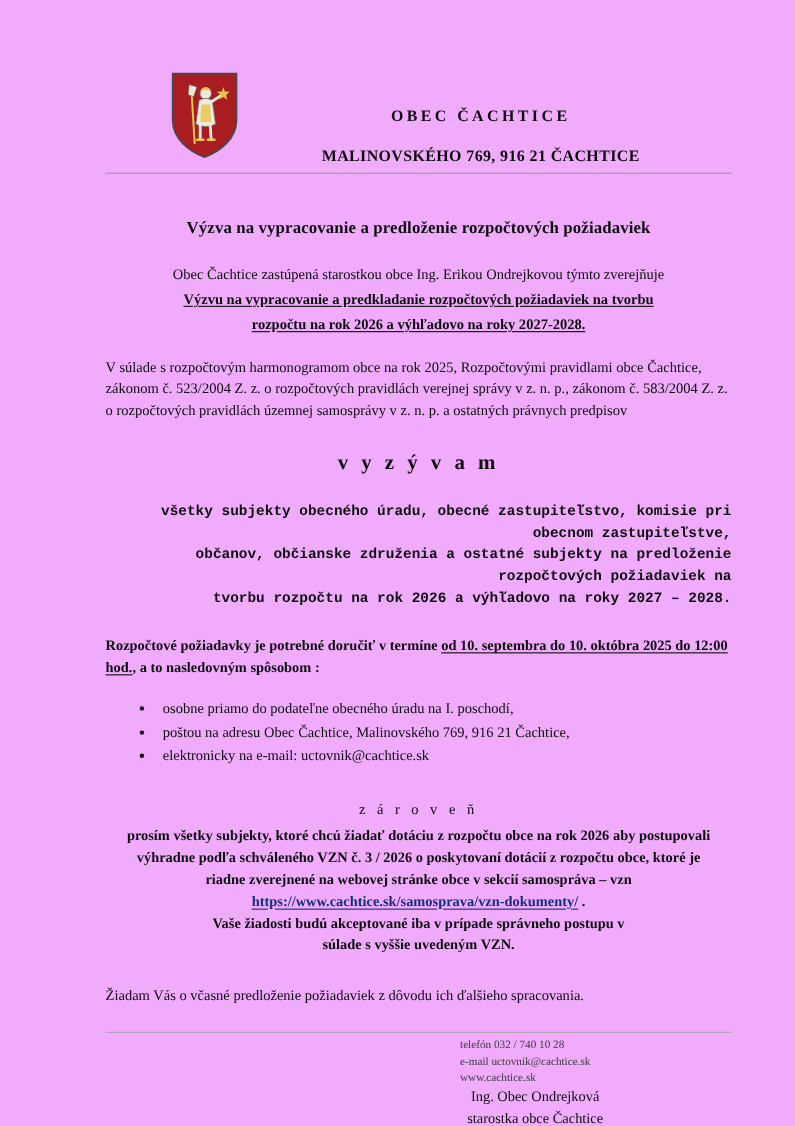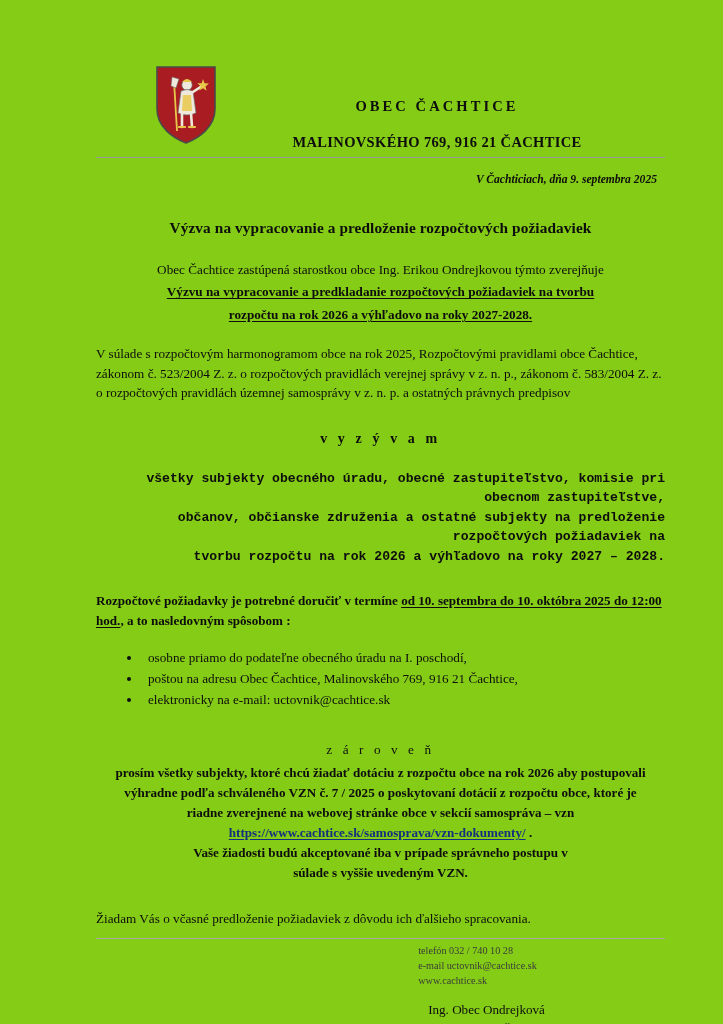--- a/index.html
+++ b/index.html
@@ -13,21 +13,21 @@
     height: 1024px;
     position: relative;
     font-family: "Liberation Serif", "DejaVu Serif", serif;
     color: #0d0d0d;
     overflow: hidden;
   }
 
   .page {
     position: absolute;
     inset: 0;
-    background: #84cc16;
+    background: #f0abfc;
   }
 
   
   .letterhead {
     position: absolute;
     left: 0;
     right: 0;
     top: 62px;
     height: 95px;
   }
@@ -127,21 +127,21 @@
     margin-top: 19px;
     text-align: left;
     line-height: 1.48;
   }
 
   .callword {
     text-align: center;
     font-weight: bold;
     letter-spacing: 3.6px;
     margin-top: 26px;
-    font-size: 14px;
+    font-size: 19px;
   }
 
   .addressees {
     margin-top: 20px;
     text-align: right;
     font-weight: bold;
     line-height: 1.5;
     font-size: 13.1px;
     font-family: Liberation Mono, monospace;
   }
@@ -250,21 +250,20 @@
     <div class="org-block">
       <div class="org-name">OBEC ČACHTICE</div>
       <div class="org-addr">MALINOVSKÉHO 769,  916 21 ČACHTICE</div>
     </div>
   </div>
 
   <div class="rule rule-top"></div>
 
   <div class="content">
 
-    <p class="dateline">V Čachticiach, dňa 9. septembra 2025</p>
 
     <h1 class="doc-title">Výzva na vypracovanie a predloženie rozpočtových požiadaviek</h1>
 
     <p class="intro">
       <span class="lead">Obec Čachtice zastúpená starostkou obce Ing. Erikou Ondrejkovou týmto zverejňuje</span>
       <span class="emph">Výzvu na vypracovanie a predkladanie rozpočtových požiadaviek na tvorbu</span>
       <span class="emph">rozpočtu na rok 2026 a výhľadovo na roky 2027-2028.</span>
     </p>
 
     <p class="legal">V súlade s rozpočtovým harmonogramom obce na rok 2025, Rozpočtovými pravidlami obce Čachtice, zákonom č. 523/2004 Z. z. o rozpočtových pravidlách verejnej správy v z. n. p., zákonom č. 583/2004 Z. z. o rozpočtových pravidlách územnej samosprávy v z. n. p. a ostatných právnych predpisov</p>
@@ -284,21 +283,21 @@
     <ul class="methods">
       <li>osobne priamo do podateľne obecného úradu na I. poschodí,</li>
       <li>poštou na adresu Obec Čachtice, Malinovského 769, 916 21 Čachtice,</li>
       <li>elektronicky na e-mail: uctovnik@cachtice.sk</li>
     </ul>
 
     <p class="zaroven">z á r o v e ň</p>
 
     <p class="grant">
       <span>prosím všetky subjekty, ktoré chcú žiadať dotáciu z rozpočtu obce na rok 2026 aby postupovali</span><br>
-      <span>výhradne podľa schváleného VZN č. 7 / 2025 o poskytovaní dotácií z rozpočtu obce, ktoré je</span><br>
+      <span>výhradne podľa schváleného VZN č. 3 / 2026 o poskytovaní dotácií z rozpočtu obce, ktoré je</span><br>
       <span>riadne zverejnené na webovej stránke obce v sekcií samospráva – vzn</span><br>
       <a class="vzn-link" href="#">https://www.cachtice.sk/samosprava/vzn-dokumenty/</a><span> .</span><br>
       <span>Vaše žiadosti budú akceptované iba v prípade správneho postupu v</span><br>
       <span>súlade s vyššie uvedeným VZN.</span>
     </p>
 
     <p class="closing">Žiadam Vás o včasné predloženie požiadaviek z dôvodu ich ďalšieho spracovania.</p>
 
     <div class="signature">
       <div>Ing. Obec Ondrejková</div>

